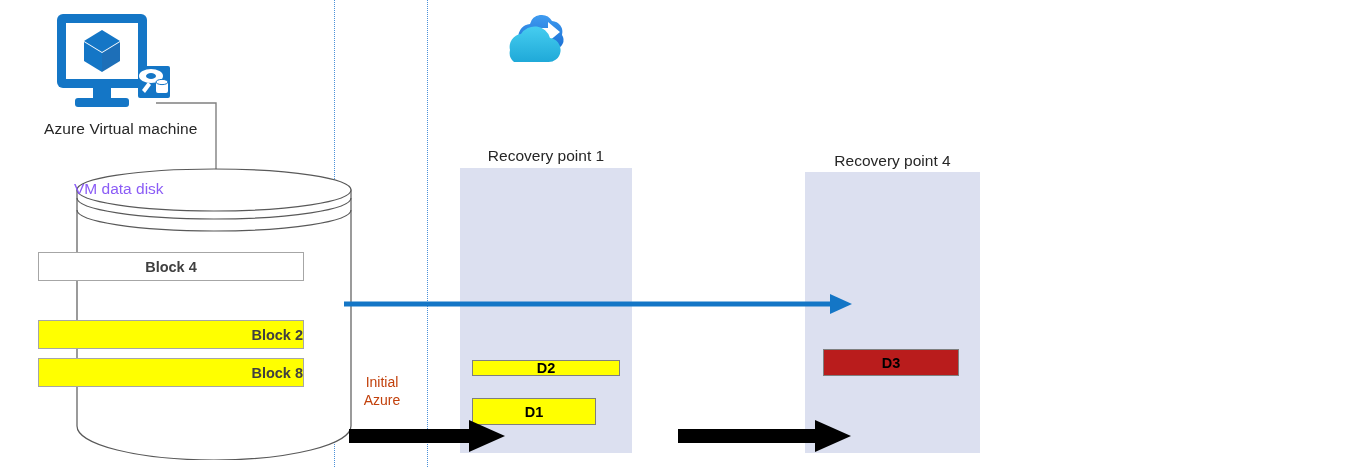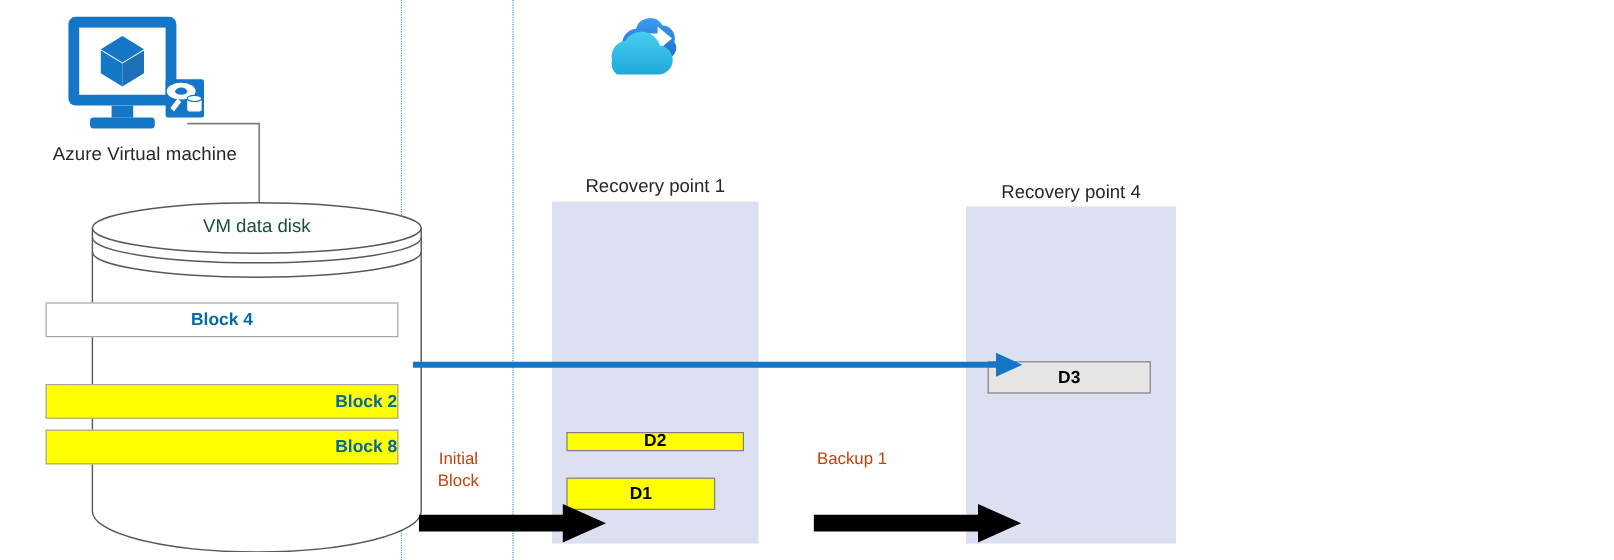--- a/index.html
+++ b/index.html
@@ -41,36 +41,35 @@
     white-space: nowrap;
   }
 
   
   #connector { left: 90px; top: 85px; width: 120px; height: 110px; }
 
   
   #cylinder { left: 30px; top: 168px; width: 280px; height: 292px; }
   #disk-title {
     left: 30px; top: 180px; width: 280px;
-    text-align: center;
     font-size: 15.5px;
-    color: #14532d;
+    color: #8b5cf6;
   }
 
   
   .block {
     position: absolute;
     left: 38px;
-    width: 294px;
+    width: 266px;
     height: 29px;
     box-sizing: border-box;
     border: 1px solid #a6a6a6;
     font-size: 14.5px;
     font-weight: bold;
-    color: #0369a1;
+    color: #404040;
     display: flex;
     align-items: center;
     justify-content: center;
   }
   .block .blk-label { position: relative; z-index: 3; }
   .block.white  { background: #ffffff; }
   .block.yellow { background: #ffff00; justify-content: flex-end; }
   .block-blue-seg {
     position: absolute;
     left: 130px;
@@ -102,21 +101,21 @@
     box-sizing: border-box;
     border: 1px solid #7f7f7f;
     font-size: 14.5px;
     font-weight: bold;
     color: #000000;
     display: flex;
     align-items: center;
     justify-content: center;
   }
   .chunk.yellow { background: #ffff00; }
-  .chunk.blue   { background: #e5e5e5; }
+  .chunk.blue   { background: #b91c1c; margin-top: 48px; }
 
   
   .arrow-label {
     position: absolute;
     font-size: 14px;
     color: #c2410c;
     text-align: center;
     line-height: 1.28;
   }
 
@@ -235,31 +234,30 @@
 
   <div class="abs" style="left:300px; top:288px; width:510px; height:40px;">
     <svg width="510" height="40" viewBox="0 0 510 40" xmlns="http://www.w3.org/2000/svg">
       <path d="M0 16 H488" stroke="#1476c6" stroke-width="5" fill="none"></path>
       <polygon points="486,6 508,16 486,26" fill="#1476c6"></polygon>
     </svg>
   </div>
 
   <div class="arrow-label" style="left:338px; top:374px; width:88px;">
     <div>Initial</div>
-    <div>Block</div>
+    <div>Azure</div>
   </div>
 
   <div class="abs" style="left:305px; top:418px; width:158px; height:38px;">
     <svg width="158" height="38" viewBox="0 0 158 38" xmlns="http://www.w3.org/2000/svg">
       <path d="M0 11 H120 V2 L156 18 L120 34 V25 H0 Z" fill="#000000"></path>
     </svg>
   </div>
 
   <div class="arrow-label" style="left:645px; top:374px; width:130px;">
-    <div>Backup 1</div>
   </div>
 
   <div class="abs" style="left:634px; top:418px; width:175px; height:38px;">
     <svg width="175" height="38" viewBox="0 0 175 38" xmlns="http://www.w3.org/2000/svg">
       <path d="M0 11 H137 V2 L173 18 L137 34 V25 H0 Z" fill="#000000"></path>
     </svg>
   </div>
 
 </div>
 

